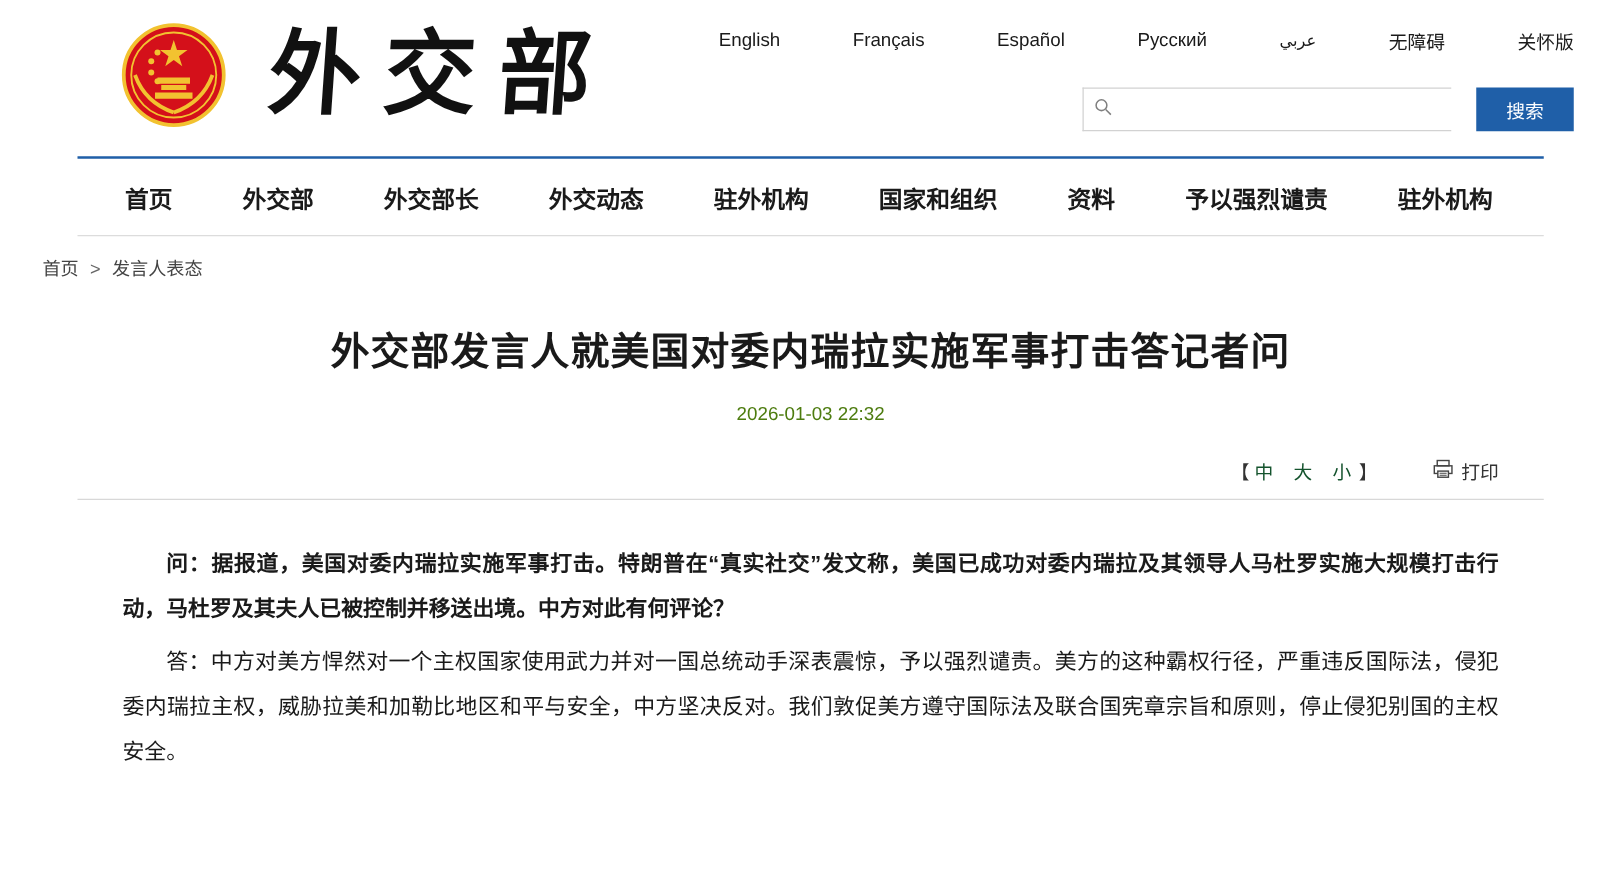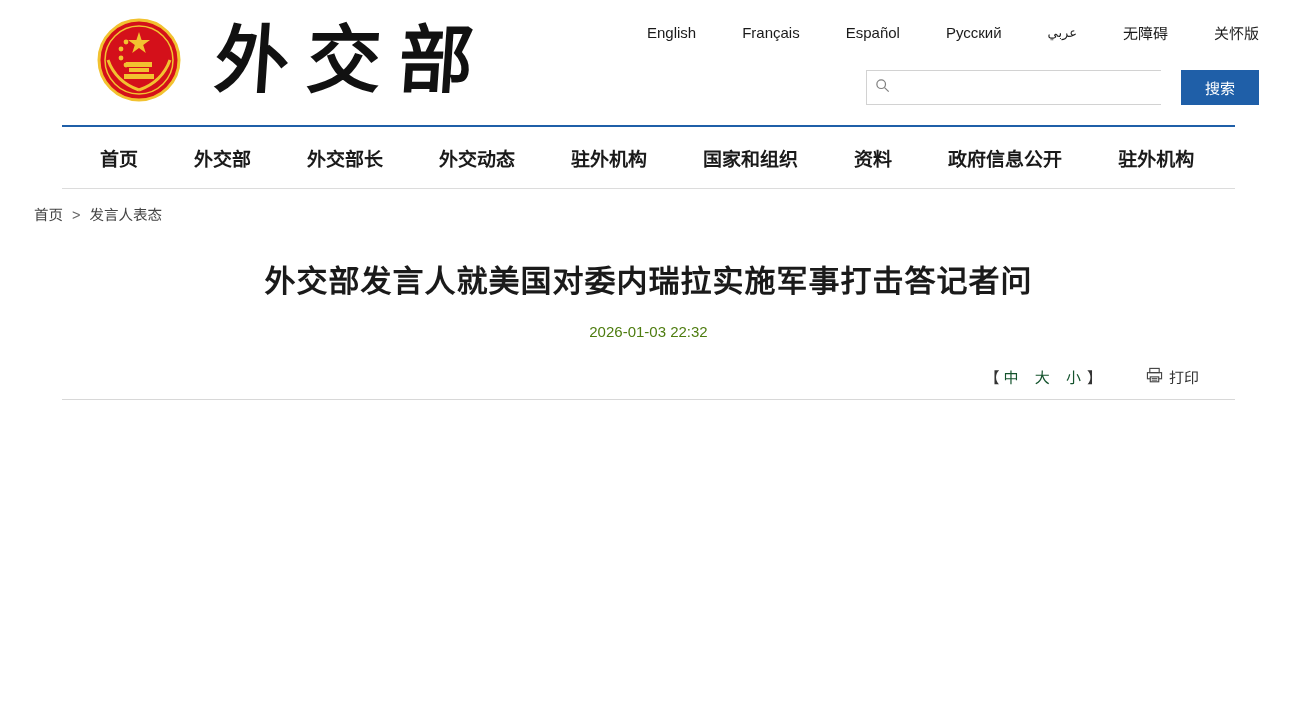--- a/index.html
+++ b/index.html
@@ -41,21 +41,21 @@
     color: #111;
     line-height: 1;
     transform: skewX(-4deg);
   }
 
   .lang-bar {
     position: absolute;
     right: 38px; top: 22px;
     display: flex;
     align-items: center;
-    gap: 4px;
+    gap: 16px;
     font-size: 15px;
   }
   .lang-bar a {
     color: #1a1a1a;
     text-decoration: none;
     padding: 0 21px;
     white-space: nowrap;
   }
   .lang-bar a.small { font-size: 13px; }
   .lang-bar a:last-child { padding-right: 0; }
@@ -234,21 +234,21 @@
 
   <div class="nav-divider"></div>
   <div class="nav">
     <a href="#">首页</a>
     <a href="#">外交部</a>
     <a href="#">外交部长</a>
     <a href="#">外交动态</a>
     <a href="#">驻外机构</a>
     <a href="#">国家和组织</a>
     <a href="#">资料</a>
-    <a href="#">政府信息公开</a>
+    <a href="#">予以强烈谴责</a>
     <a href="#">驻外机构</a>
   </div>
 
   <div class="breadcrumb">
     <a href="#">首页</a>
     <span class="sep">&gt;</span>
     <a href="#">发言人表态</a>
   </div>
 
   <div class="article">
@@ -272,15 +272,19 @@
             <line x1="6" y1="12.3" x2="12" y2="12.3" stroke="#444" stroke-width="1"></line>
             <line x1="6" y1="14" x2="12" y2="14" stroke="#444" stroke-width="1"></line>
           </svg>
         </span>
         <span>打印</span>
       </a>
     </div>
 
     <div class="rule"></div>
 
+    <div class="content">
+      <p class="q">问：据报道，美国对委内瑞拉实施军事打击。特朗普在“真实社交”发文称，美国已成功对委内瑞拉及其领导人马杜罗实施大规模打击行动，马杜罗及其夫人已被控制并移送出境。中方对此有何评论？</p>
+      <p>答：中方对美方悍然对一个主权国家使用武力并对一国总统动手深表震惊，予以强烈谴责。美方的这种霸权行径，严重违反国际法，侵犯委内瑞拉主权，威胁拉美和加勒比地区和平与安全，中方坚决反对。我们敦促美方遵守国际法及联合国宪章宗旨和原则，停止侵犯别国的主权安全。</p>
+    </div>
   </div>
 
 </div>
 
 </body></html>

